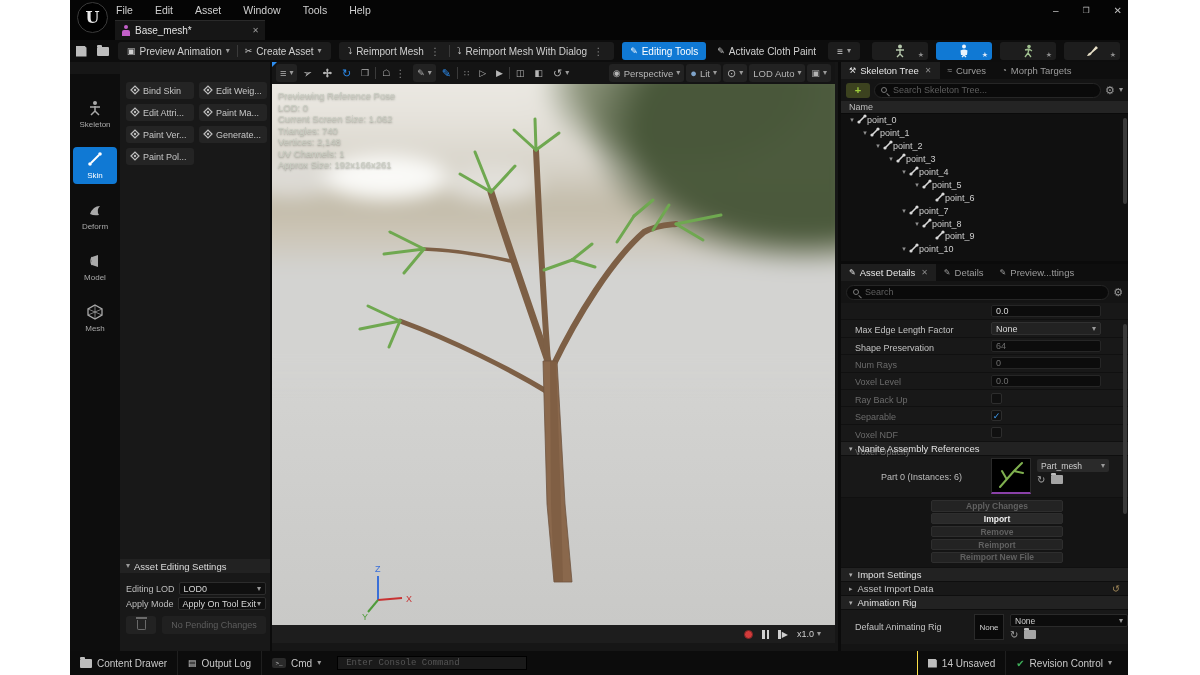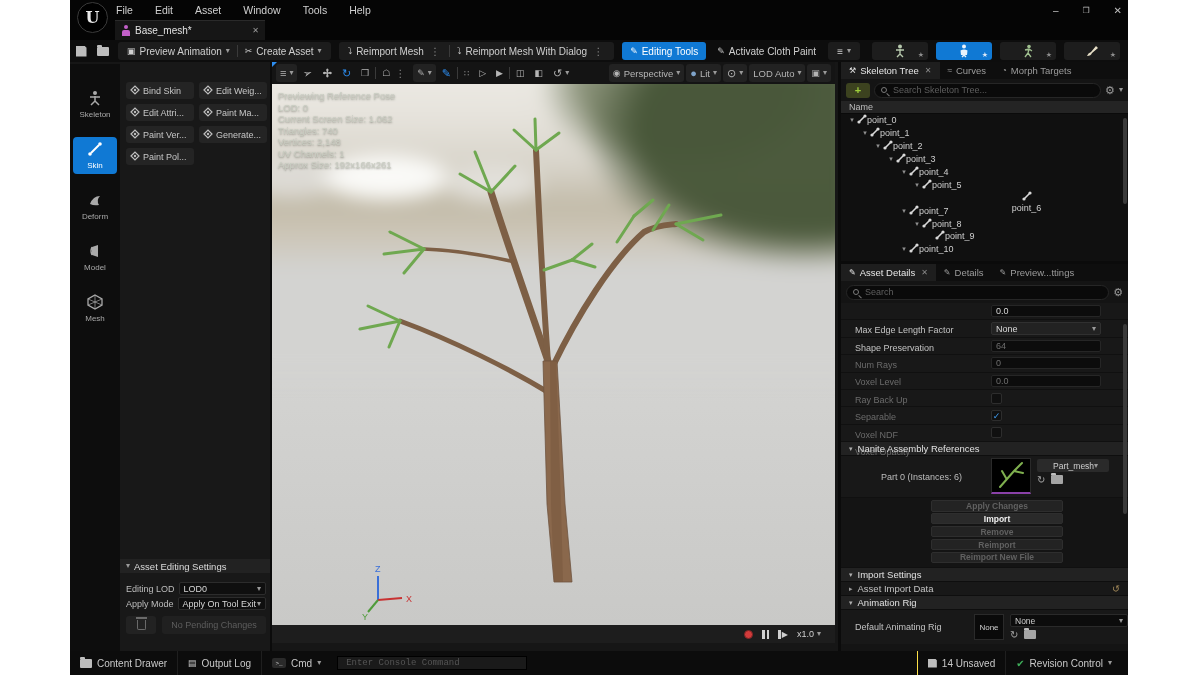--- a/index.html
+++ b/index.html
@@ -35,21 +35,21 @@
             display:flex;align-items:center;justify-content:center;}
   .mode-btn.active{background:#1079d4;}
   .mode-btn .star{position:absolute;right:4px;bottom:1px;font-size:7px;color:#8f8f8f;}
   .mode-btn.active .star{color:#dce9f7;}
   .floppy{display:inline-block;width:11px;height:11px;background:#bdbdbd;clip-path:polygon(0 0,80% 0,100% 20%,100% 100%,0 100%);position:relative;}
   .folder-ico{display:inline-block;width:12px;height:9px;background:#bdbdbd;border-radius:1px;position:relative;}
   .folder-ico::before{content:"";position:absolute;left:0;top:-2px;width:5px;height:2px;background:#bdbdbd;border-radius:1px 1px 0 0;}
 
   
   #main{position:absolute;left:0;top:62px;width:1058px;height:589px;background:#161616;}
-  #rail{position:absolute;left:0;top:2px;width:50px;height:100%;background:#0d0d0d;display:flex;flex-direction:column;align-items:center;padding-top:22px;}
+  #rail{position:absolute;left:0;top:12px;width:50px;height:100%;background:#0d0d0d;display:flex;flex-direction:column;align-items:center;padding-top:22px;}
   .rail-item{width:44px;display:flex;flex-direction:column;align-items:center;gap:2px;margin-bottom:14px;color:#a9a9a9;padding:4px 0;border-radius:4px;}
   .rail-item .rlabel{font-size:8px;}
   .rail-item.active{background:#1079d4;color:#fff;}
   .rail-item svg{width:16px;height:16px;}
 
   #toolpanel{position:absolute;left:50px;top:0;width:152px;height:100%;background:#181818;border-right:2px solid #0b0b0b;}
   #tool-grid{position:absolute;left:0;top:20px;width:100%;display:grid;grid-template-columns:68px 68px;gap:5px;padding:0 6px;}
   .tool-btn{height:17px;background:#242424;border-radius:3px;display:flex;align-items:center;gap:3px;padding:0 4px;color:#c6c6c6;font-size:9px;white-space:nowrap;overflow:hidden;}
   .tool-btn svg{width:10px;height:10px;flex:none;}
   #aes-header{position:absolute;left:0;top:497px;width:100%;height:14px;background:#222;display:flex;align-items:center;gap:4px;padding:0 6px;color:#dcdcdc;font-size:9.5px;}
@@ -120,21 +120,21 @@
   .dinput{width:110px;height:12px;background:#0c0c0c;border:1px solid #262626;border-radius:2px;color:#d8d8d8;font-size:9px;display:flex;align-items:center;padding:0 4px;}
   .dim .dinput{color:#6f6f6f;}
   .dselect{width:110px;height:13px;background:#222;border:1px solid #303030;border-radius:2px;color:#d8d8d8;font-size:9px;display:flex;align-items:center;justify-content:space-between;padding:0 4px;}
   .dcheck{width:11px;height:11px;background:#101010;border:1px solid #2d2d2d;border-radius:2px;display:flex;align-items:center;justify-content:center;color:#3f9df2;font-size:9px;}
   .sect-hdr{height:14px;background:#222;display:flex;align-items:center;gap:5px;padding:0 8px;color:#e0e0e0;font-size:9.5px;border-bottom:1px solid #0e0e0e;}
   .sect-hdr .scaret{font-size:7px;color:#b0b0b0;}
   #part-row{display:flex;height:42px;background:#181818;border-bottom:1px solid #101010;}
   #part-label{width:150px;display:flex;align-items:center;padding-left:40px;color:#bdbdbd;font-size:9px;}
   #part-thumb{width:40px;height:36px;background:#000;border:1px solid #2a2a2a;border-bottom:2px solid #8a41a8;margin-top:2px;position:relative;}
   #part-right{display:flex;flex-direction:column;gap:2px;padding-left:6px;padding-top:3px;}
-  #part-combo{width:72px;height:13px;background:#2a2a2a;border-radius:2px;color:#cfcfcf;font-size:8.5px;display:flex;align-items:center;justify-content:space-between;padding:0 16px;}
+  #part-combo{width:72px;height:13px;background:#2a2a2a;border-radius:2px;color:#cfcfcf;font-size:8.5px;display:flex;align-items:center;justify-content:space-between;padding:0 4px;}
   .mini-icons{display:flex;gap:6px;align-items:center;color:#a5a5a5;font-size:10px;}
   #part-btns{background:#141414;padding:2px 0 4px 90px;display:flex;flex-direction:column;gap:1.5px;border-bottom:1px solid #101010;}
   .pbtn{width:132px;height:11.4px;background:#232323;border:1px solid #2e2e2e;border-radius:2px;color:#606060;font-size:8.5px;display:flex;align-items:center;justify-content:center;font-weight:bold;}
   .pbtn.enabled{color:#efefef;background:#2a2a2a;}
   #aid-row{height:14px;background:#181818;display:flex;align-items:center;gap:5px;padding:0 8px;color:#c3c3c3;font-size:9.5px;border-bottom:1px solid #0e0e0e;}
   #aid-row .grow{flex:1;}
   #rig-row{display:flex;background:#181818;height:34px;}
   #rig-label{width:150px;display:flex;align-items:center;padding-left:14px;color:#c3c3c3;font-size:9px;}
   #rig-thumb{width:34px;height:26px;background:#0a0a0a;border:1px solid #2a2a2a;margin-top:4px;display:flex;align-items:center;justify-content:center;color:#cfcfcf;font-size:8px;}
   #rig-right{display:flex;flex-direction:column;gap:2px;padding-left:6px;padding-top:4px;}
@@ -603,21 +603,21 @@
             </div>
             <div class="trow" style="padding-left: 71px;">
               <span class="tcaret">▾</span>
               <span style="width: 10px; display: inline-block;"><svg viewBox="0 0 10 10">
                   <circle cx="2" cy="8" r="1.6" fill="#d8d8d8"></circle>
                   <circle cx="8" cy="2" r="1.6" fill="#d8d8d8"></circle>
                   <line x1="2.5" y1="7.5" x2="7.5" y2="2.5" stroke="#d8d8d8" stroke-width="1.6"></line>
                 </svg></span>
               <span>point_5</span>
             </div>
-            <div class="trow" style="padding-left: 84px; flex-direction: column;">
+            <div class="trow" style="padding-left: 84px;">
               <span class="tcaret"></span>
               <span style="width: 10px; display: inline-block;"><svg viewBox="0 0 10 10">
                   <circle cx="2" cy="8" r="1.6" fill="#d8d8d8"></circle>
                   <circle cx="8" cy="2" r="1.6" fill="#d8d8d8"></circle>
                   <line x1="2.5" y1="7.5" x2="7.5" y2="2.5" stroke="#d8d8d8" stroke-width="1.6"></line>
                 </svg></span>
               <span>point_6</span>
             </div>
             <div class="trow" style="padding-left: 58px;">
               <span class="tcaret">▾</span>

